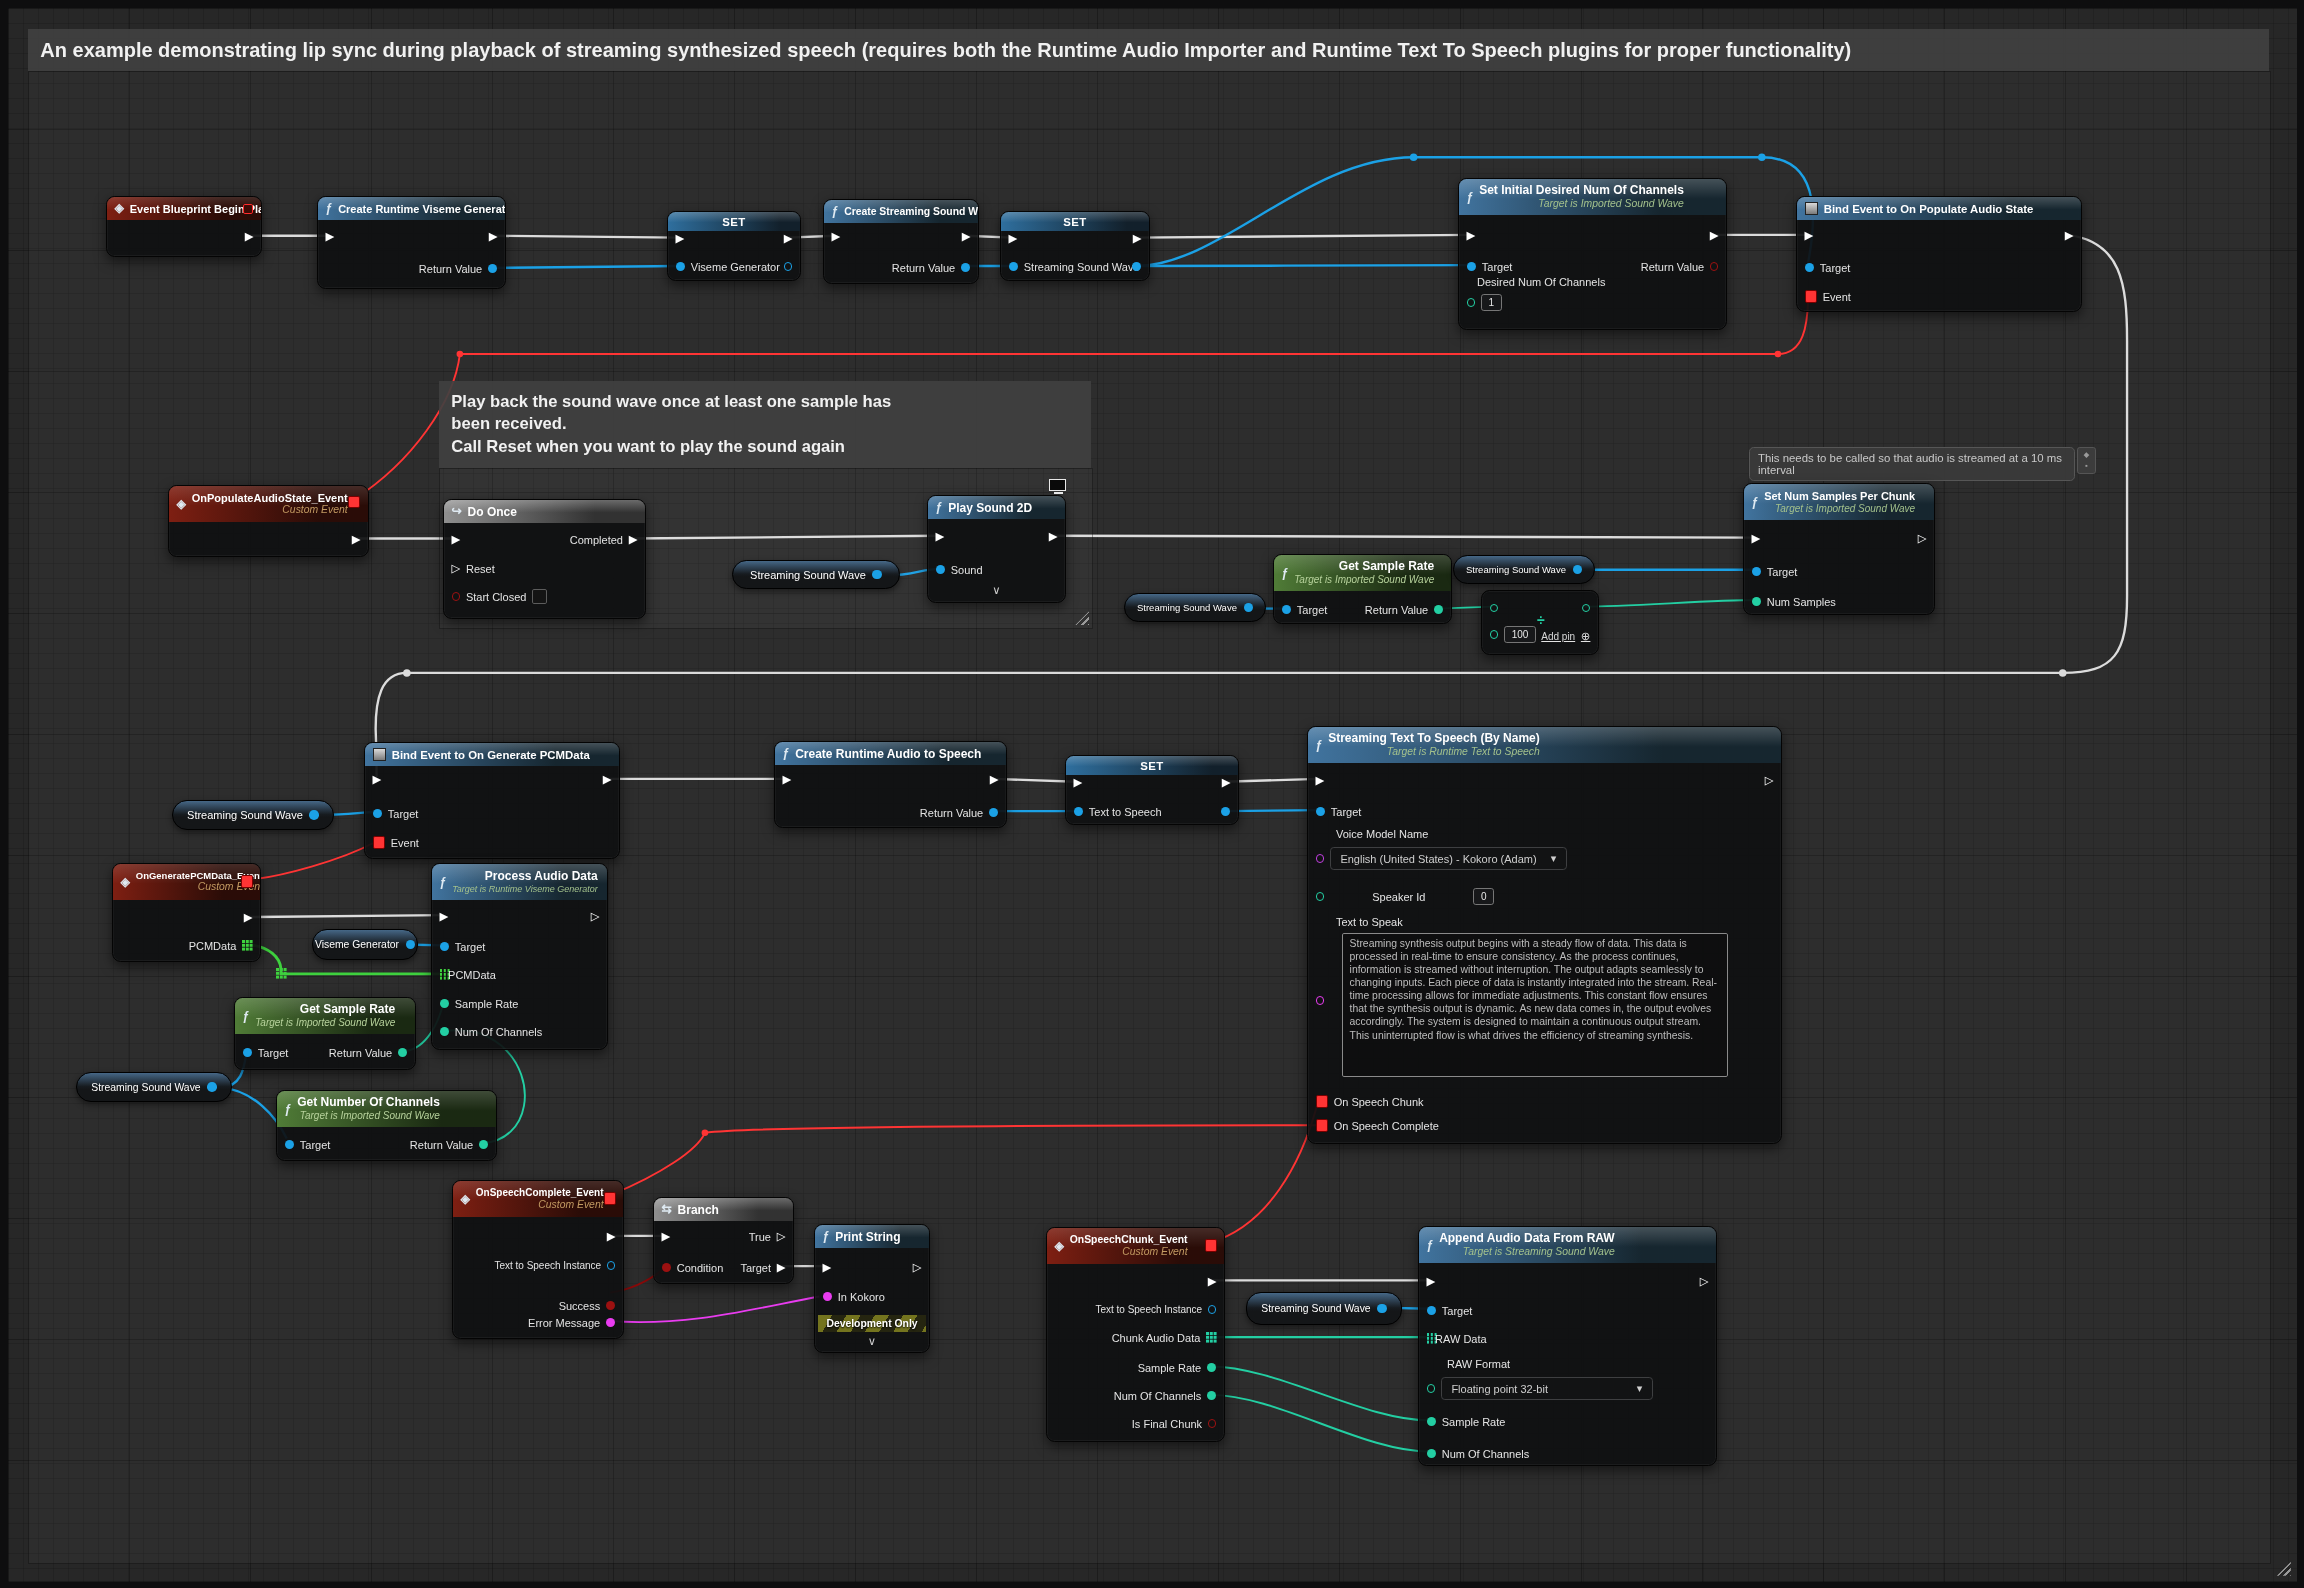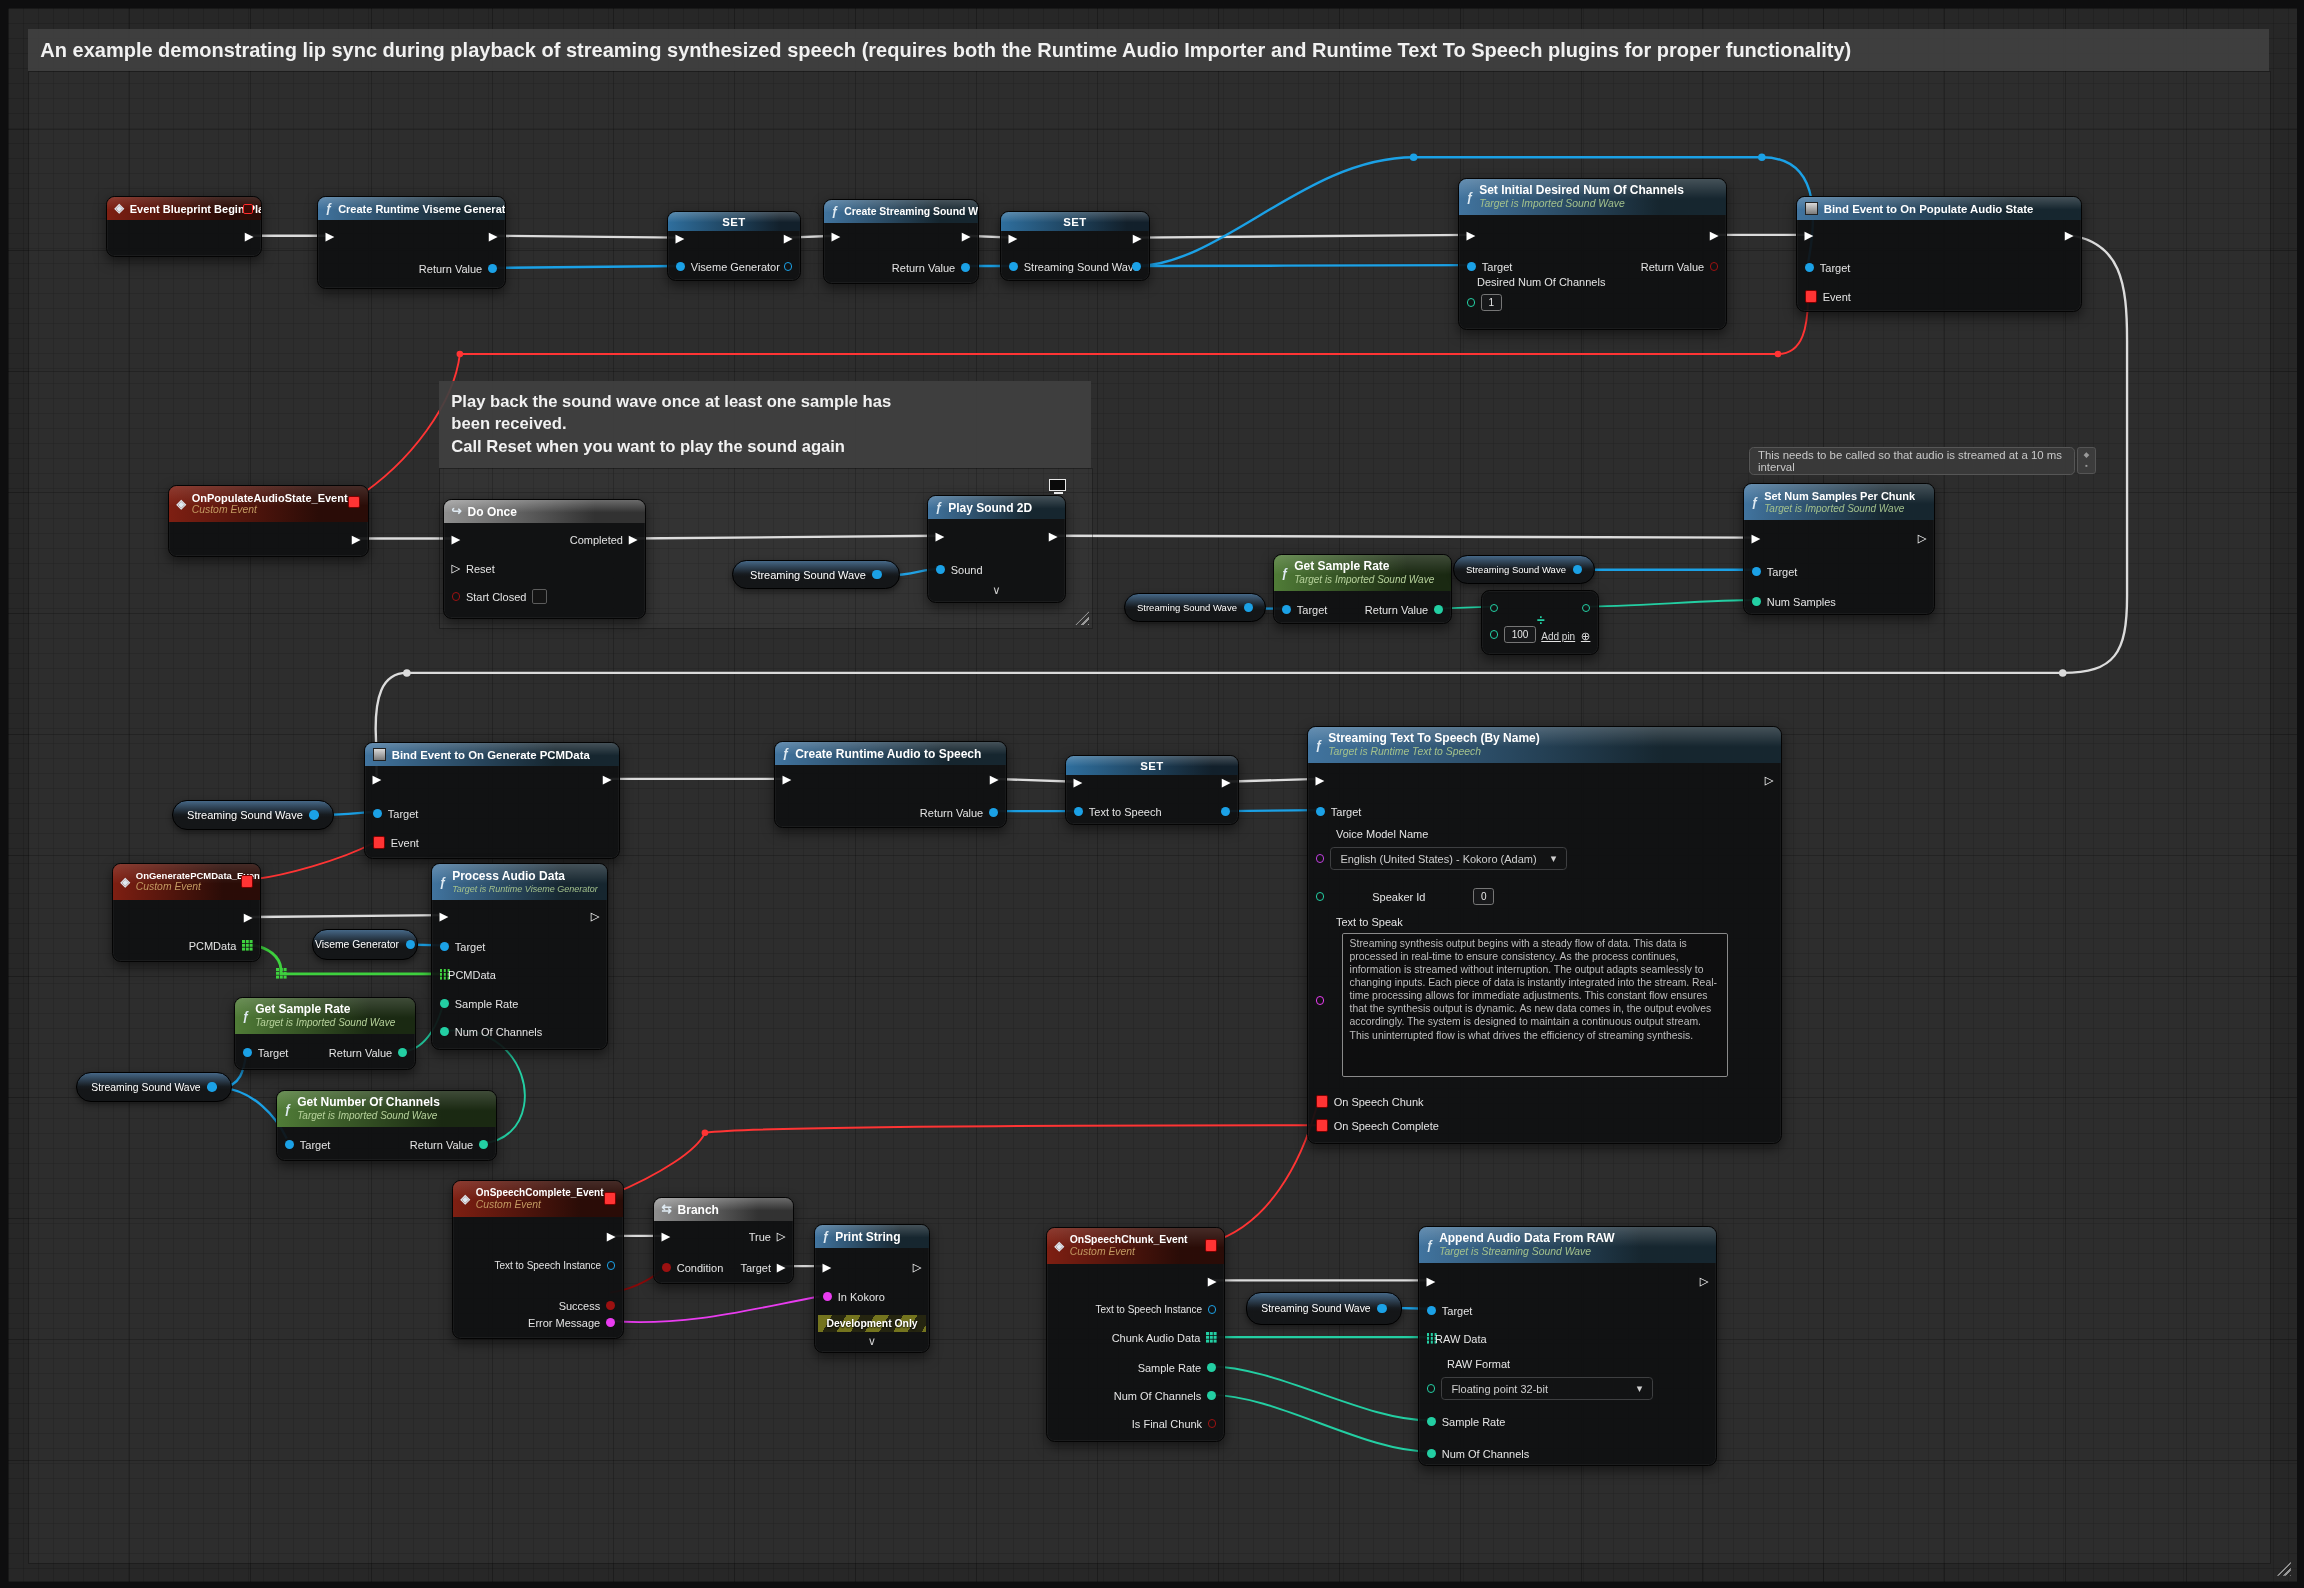--- a/index.html
+++ b/index.html
@@ -17,21 +17,21 @@
     display:flex;align-items:center;padding:0 12.3px;box-sizing:border-box;white-space:pre-line;}
   .bubble{position:absolute;background:rgba(58,58,58,0.95);border:0.9px solid #565656;border-radius:4.7px;
     color:#c9c9c9;font-size:11.4px;display:flex;align-items:center;padding:0 9.5px;box-sizing:border-box;}
   .bubble-icons{position:absolute;width:17px;height:24.6px;background:#3c3c3c;border:0.9px solid #555;border-radius:2.8px;
     display:flex;flex-direction:column;align-items:center;justify-content:center;gap:1.9px;color:#9a9a9a;font-size:7.6px;}
   .node{position:absolute;background:rgba(15,16,17,0.93);border:0.9px solid #040404;border-radius:8.5px;
     box-shadow:0 4.7px 11.4px rgba(0,0,0,0.5),inset 0 0 0 0.9px rgba(255,255,255,0.045);}
   .hdr{position:relative;height:23px;border-radius:7.6px 7.6px 0 0;display:flex;align-items:center;gap:5.7px;
     padding:0 7.6px;font-weight:bold;font-size:12px;color:#fff;overflow:hidden;}
   .hdr.two{height:36px;}
-  .hdr .tt{display:flex;flex-direction:column;line-height:1.15;}
+  .hdr .tt{display:flex;flex-direction:column;line-height:1.15;align-items:flex-end;}
   .hdr .sub{font-weight:normal;font-style:italic;font-size:10.4px;}
   .hdr-fn{background:linear-gradient(180deg,rgba(255,255,255,0.20),rgba(255,255,255,0) 55%),linear-gradient(90deg,#41749f,#16262f 75%);}
   .hdr-fn .sub{color:#a3c18c;}
   .hdr-pure{background:linear-gradient(180deg,rgba(255,255,255,0.16),rgba(255,255,255,0) 55%),linear-gradient(90deg,#507c37,#1a2912 75%);}
   .hdr-pure .sub{color:#b7d29c;}
   .hdr-event{background:linear-gradient(180deg,rgba(255,255,255,0.13),rgba(255,255,255,0) 55%),linear-gradient(90deg,#7e1f12,#2a0c07 75%);}
   .hdr-event .sub{color:#c29a62;}
   .hdr-gray{background:linear-gradient(180deg,rgba(255,255,255,0.28),rgba(255,255,255,0) 55%),linear-gradient(90deg,#8f8f8f,#323232 75%);}
   .hdr-set{background:linear-gradient(180deg,rgba(255,255,255,0.22),rgba(255,255,255,0) 55%),linear-gradient(90deg,#2f6f9e,#12202b 85%);
     justify-content:center;font-size:11.4px;letter-spacing:0.5px;height:19px;}
@@ -141,21 +141,21 @@
   </g>
 </svg>
 
 <div class="comment-body" style="left:439px;top:468px;width:652px;height:159px;">
   <div class="grip" style="right:2.8px;bottom:2.8px;"></div>
 </div>
 <div class="comment-title" style="left:439px;top:381px;width:652px;height:87px;font-size:16.6px;line-height:1.35;">Play back the sound wave once at least one sample has
 been received.
 Call Reset when you want to play the sound again</div>
 
-<div class="bubble" style="left:1749px;top:447px;width:326px;height:28px;padding-left:8px;">This needs to be called so that audio is streamed at a 10 ms interval</div>
+<div class="bubble" style="left:1749px;top:447px;width:326px;height:34px;padding-left:8px;">This needs to be called so that audio is streamed at a 10 ms interval</div>
 <div class="bubble-icons" style="left:2077px;top:447px;">
     <span>◆</span>
     <span>▪</span>
   </div>
 
 <div class="node" style="left:106px;top:196px;width:154px;height:59px;">
   <div class="hdr hdr-event">
     <span class="ic">◈</span>
     <span class="lb" style="font-size:11px;">Event Blueprint Begin Play</span>
     <span class="mark"></span>

